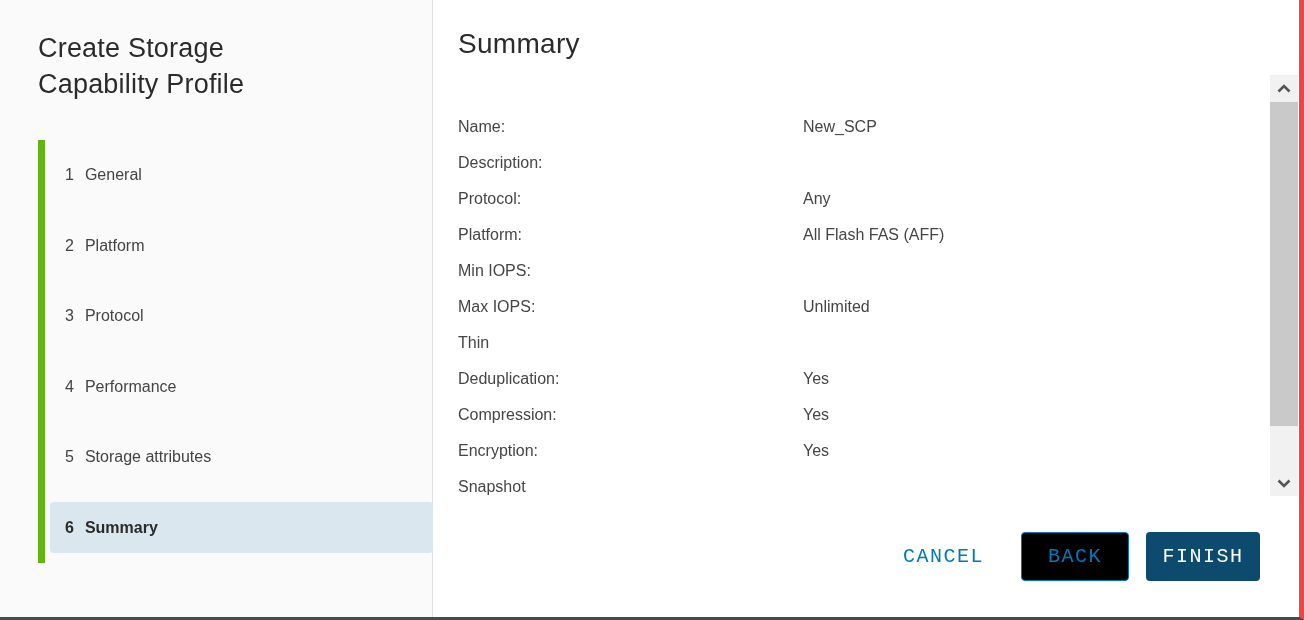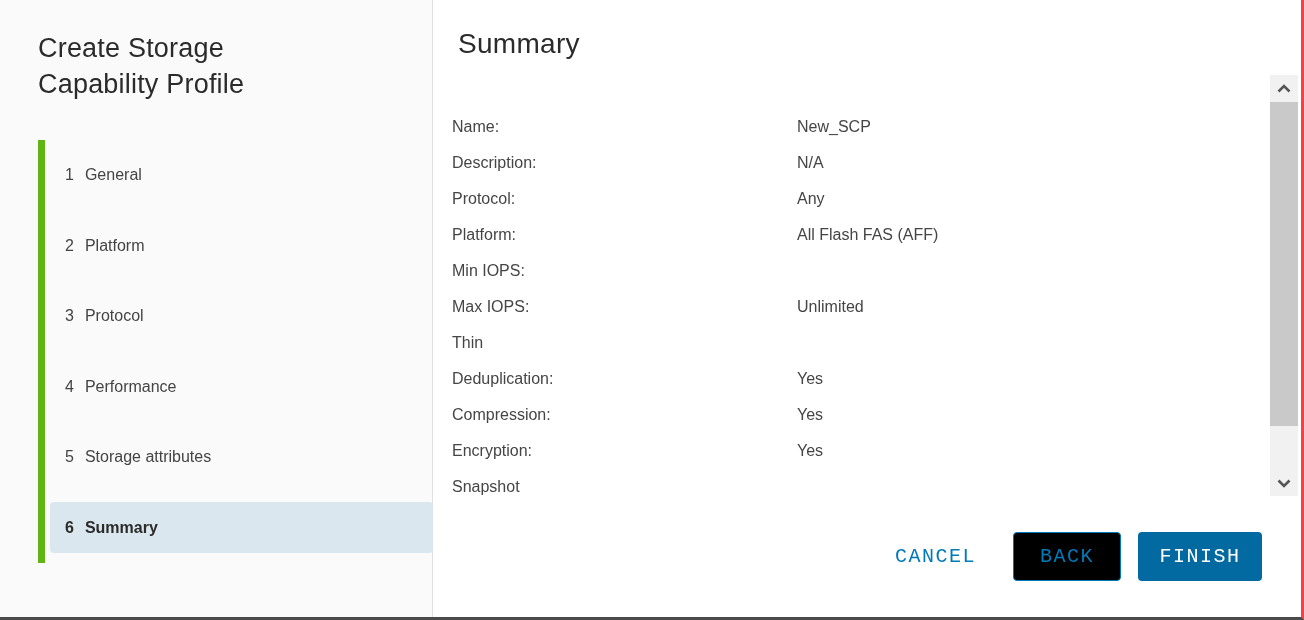--- a/index.html
+++ b/index.html
@@ -4,21 +4,21 @@
 <style>
   * { margin:0; padding:0; box-sizing:border-box; }
   body {
     font-family: "Liberation Sans", "DejaVu Sans", sans-serif;
     background:#fff;
   }
   .window {
     position:relative;
     width:1304px; height:620px;
     background:#ffffff;
-    border-right:3px solid #ef4444;
+    border-right:5px solid #ef4444;
     border-bottom:3px solid #4a4a4a;
     overflow:hidden;
   }
 
   
   .sidebar {
     position:absolute; left:0; top:0; bottom:0; width:433px;
     background:#fafafa;
     border-right:1px solid #e0e0e0;
   }
@@ -53,24 +53,23 @@
   }
   .step-num { margin-right:11px; }
 
   
   .panel-heading {
     position:absolute; left:458px; top:28px;
     font-size:28px; font-weight:300; color:#2b2b2b;
     letter-spacing:0.3px;
   }
   .summary-viewport {
-    position:absolute; left:412px; top:75px;
+    position:absolute; left:434px; top:75px;
     width:804px; height:422px;
     overflow:hidden;
-    padding-left:16px;
   }
   .summary-rows { padding:34px 0 0 24px; }
   .summary-row {
     height:36px;
     display:flex; align-items:center;
     font-size:16px; color:#454545;
   }
   .summary-label { width:345px; flex:none; }
   .summary-value { flex:1; }
 
@@ -109,22 +108,22 @@
     color:#0079b8; padding:0 8px;
     margin-right:29px;
   }
   .btn-outline {
     width:108px; height:49px;
     background:#000000; color:#0079b8;
     border:1px solid #0079b8; border-radius:4px;
     margin-right:17px;
   }
   .btn-primary {
-    width:124px; height:49px;
-    background:#0369a1; color:#ffffff;
+    width:114px; height:49px;
+    background:#0c4a6e; color:#ffffff;
     border:none; border-radius:4px;
   }
 </style>
 </head>
 <body>
 
 <div class="window">
 
   <div class="sidebar">
     <div class="wizard-title">Create Storage Capability Profile</div>
@@ -173,21 +172,20 @@
   <div class="panel-heading">Summary</div>
 
   <div class="summary-viewport">
     <div class="summary-rows">
       <div class="summary-row">
         <span class="summary-label">Name:</span>
         <span class="summary-value">New_SCP</span>
       </div>
       <div class="summary-row">
         <span class="summary-label">Description:</span>
-        <span class="summary-value">N/A</span>
       </div>
       <div class="summary-row">
         <span class="summary-label">Protocol:</span>
         <span class="summary-value">Any</span>
       </div>
       <div class="summary-row">
         <span class="summary-label">Platform:</span>
         <span class="summary-value">All Flash FAS (AFF)</span>
       </div>
       <div class="summary-row">

